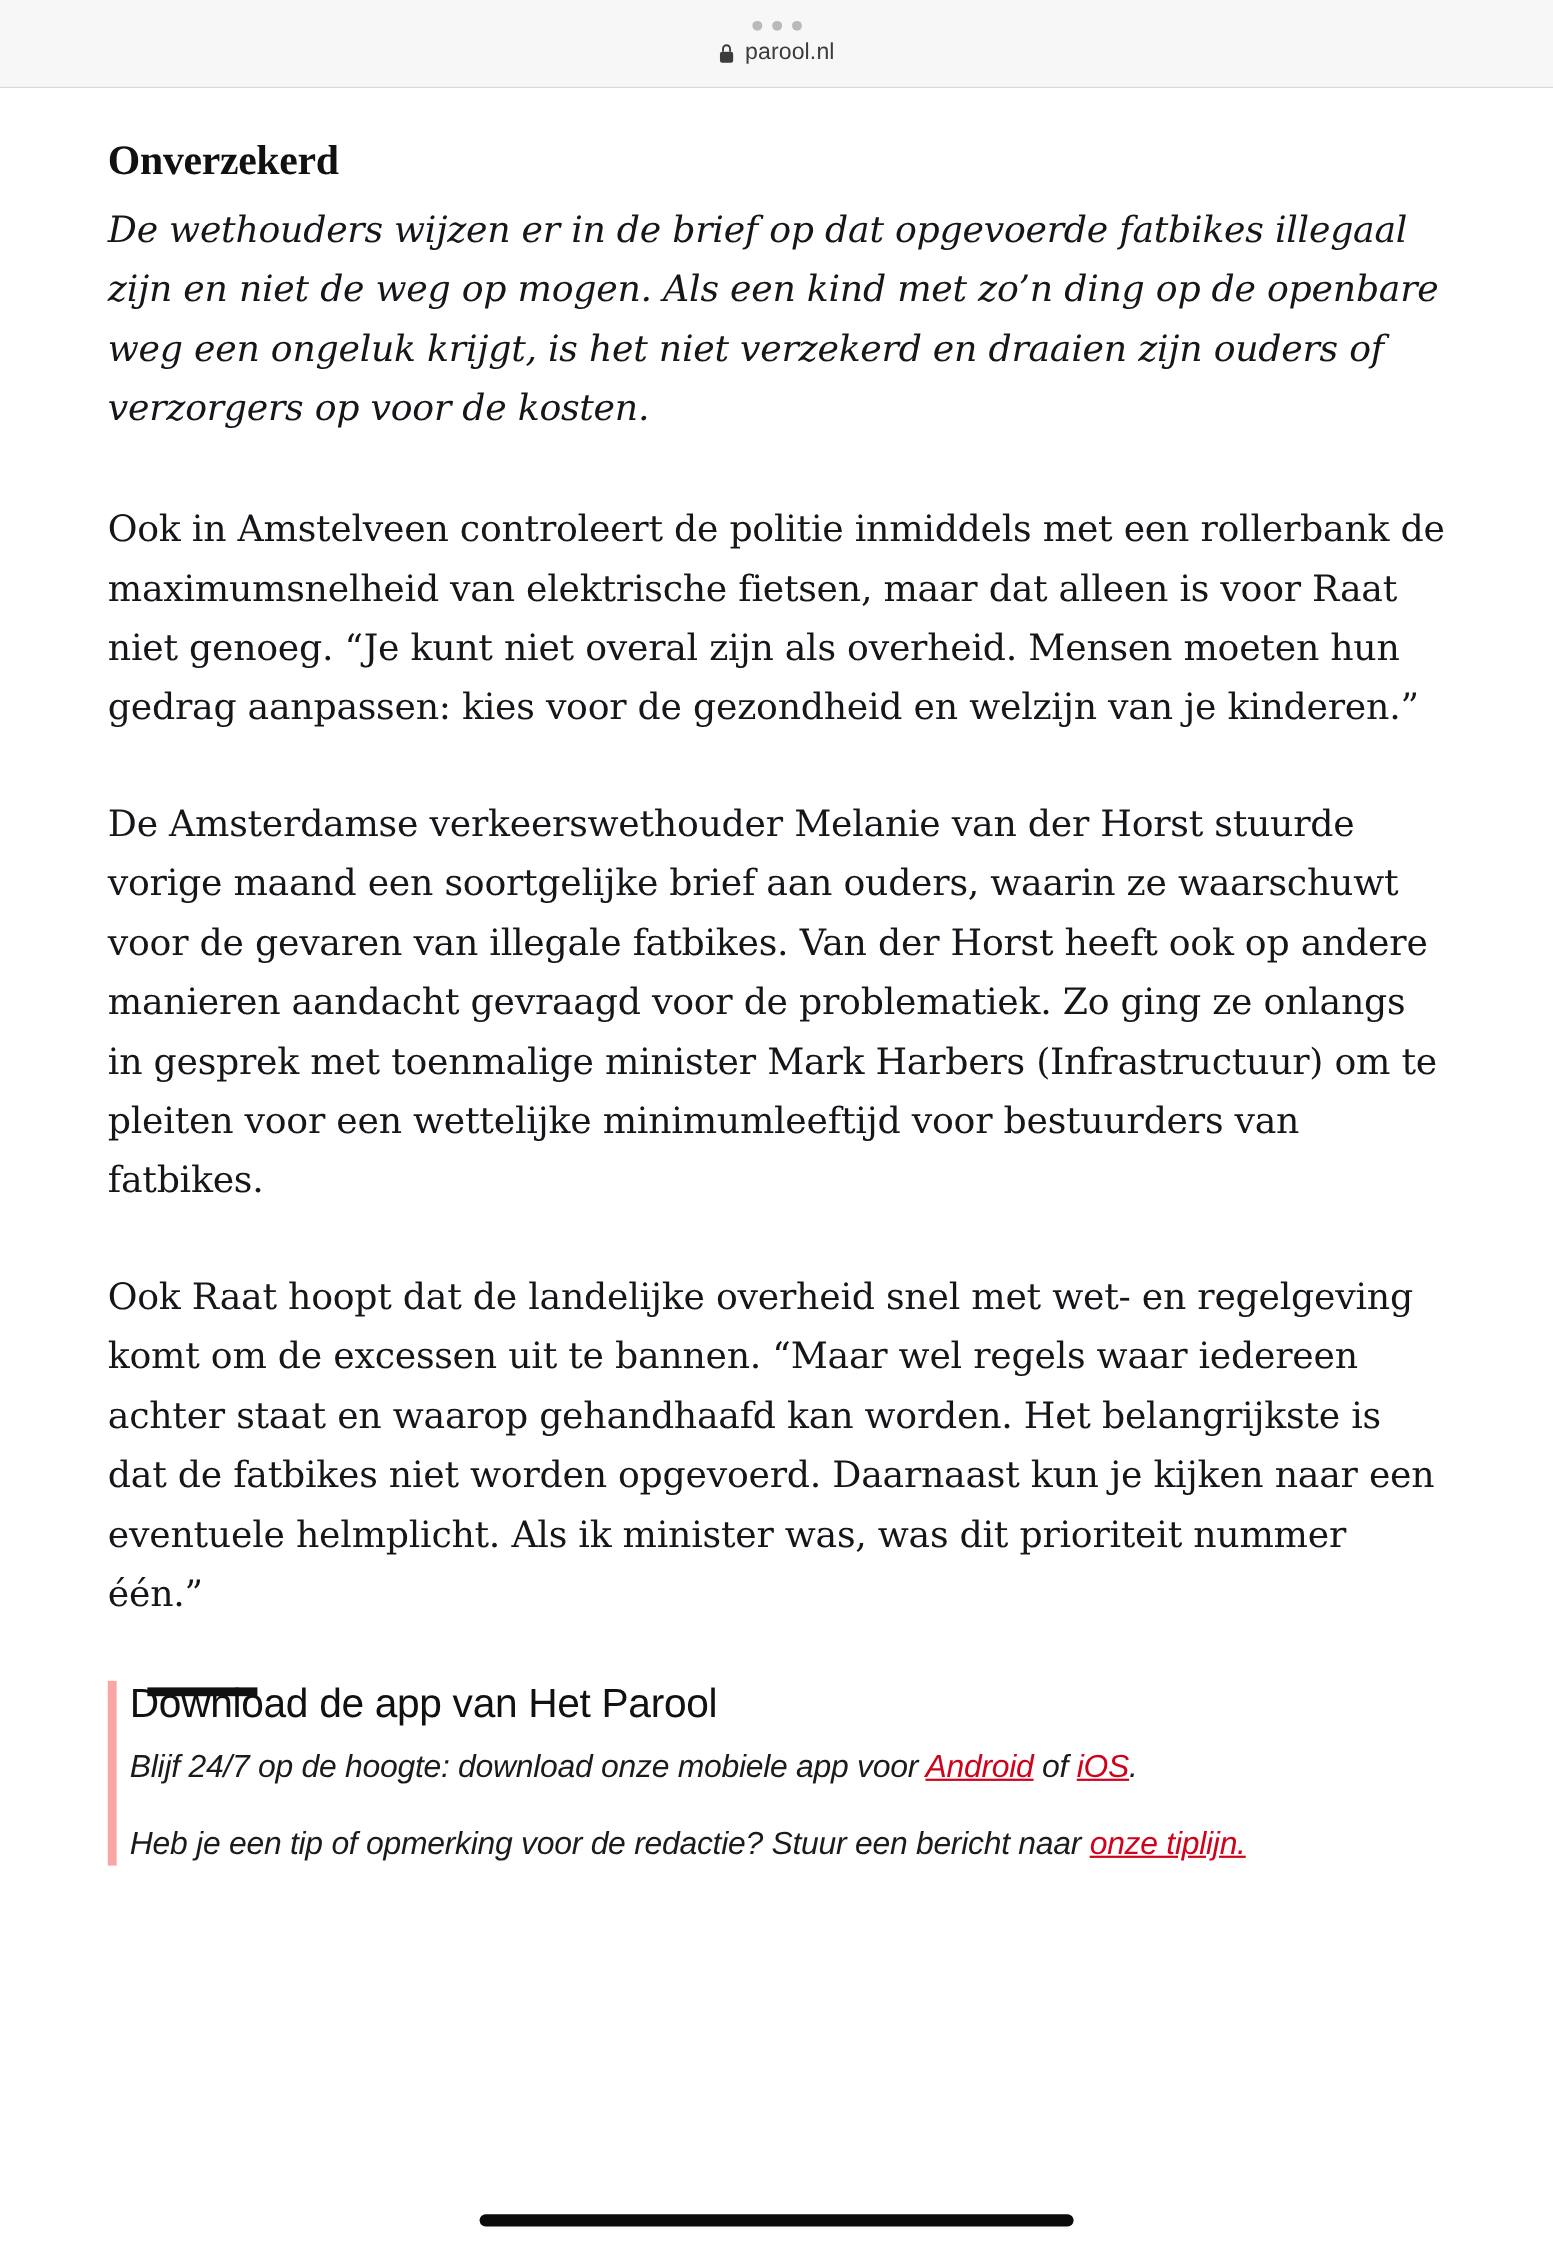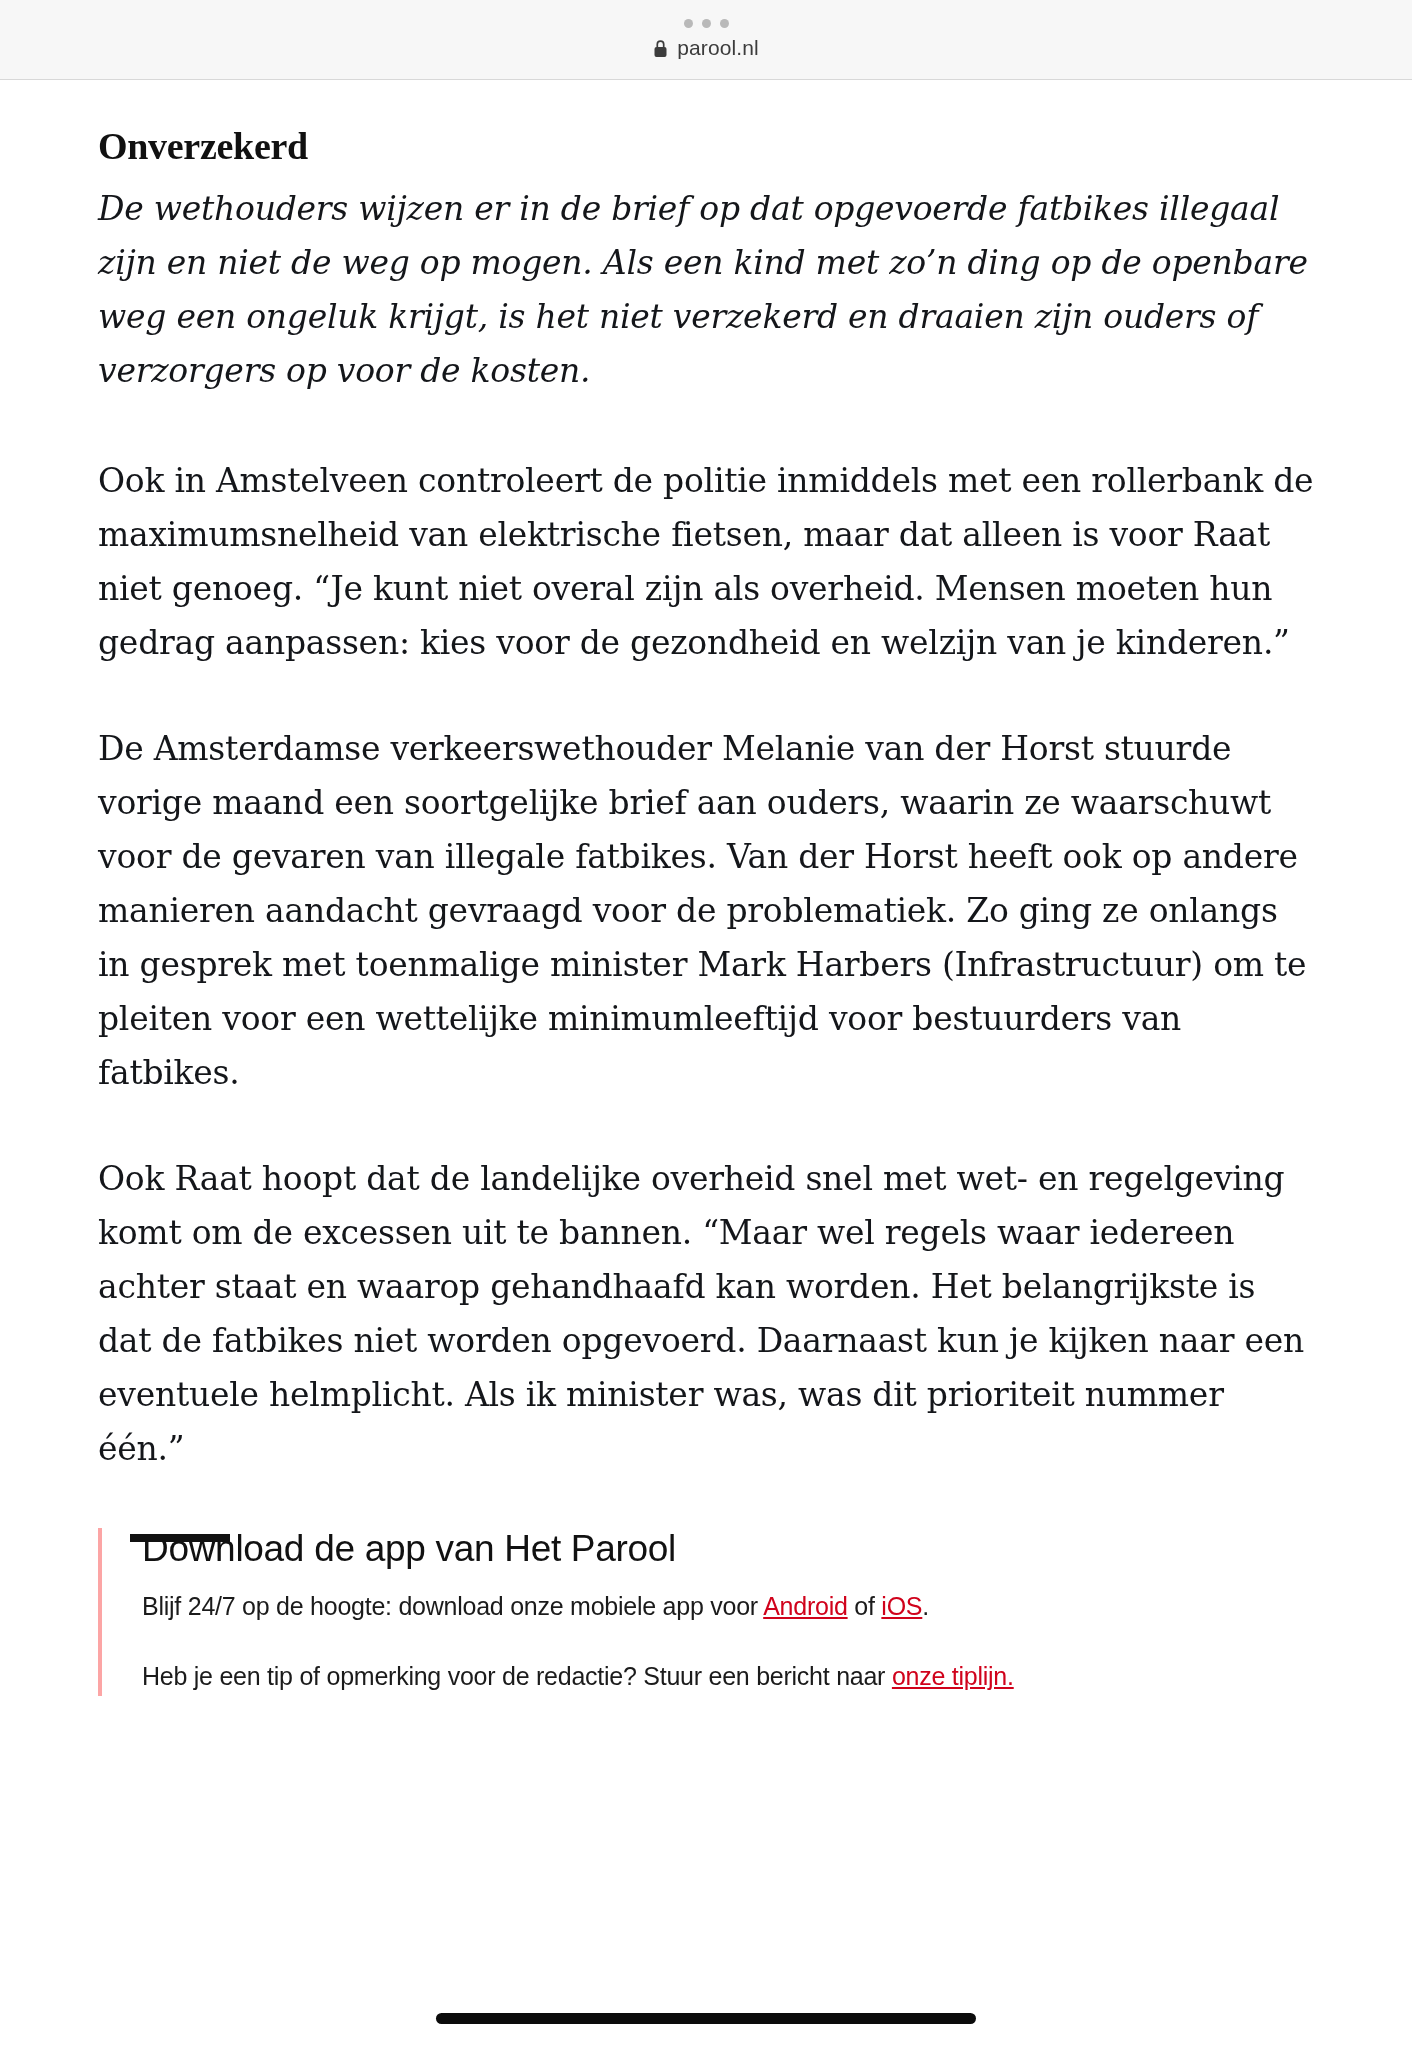--- a/index.html
+++ b/index.html
@@ -75,46 +75,47 @@
     letter-spacing: -0.25px;
   }
   .article p.first {
     margin-bottom: 56px;
     font-style: italic;
   }
 
   
   .promo {
     margin: 34px 0 0 0;
-    padding-left: 40px;
-    border-left: 4px solid #fca5a5;
+    padding-left: 12px;
+    border-left: 8px solid #fca5a5;
     position: relative;
   }
   .promo .tick {
     position: absolute;
     left: 28px;
     top: 6px;
     width: 100px;
     height: 8px;
     background: #111111;
   }
   .promo h3 {
     font-family: "Liberation Sans", sans-serif;
     font-size: 37px;
     font-weight: normal;
     color: #111111;
     margin: 42px 0 16px 0;
     letter-spacing: -0.3px;
   }
   .promo p {
     font-family: "Liberation Sans", sans-serif;
-    font-size: 25px;
+    font-size: 29px;
     line-height: 40px;
     color: #1b1b1b;
     margin: 0 0 30px 0;
+    font-style: italic;
   }
   .promo p:last-child { margin-bottom: 0; }
   .promo a {
     color: #d0021b;
     text-decoration: underline;
   }
 
   
   .home-indicator {
     position: absolute;

